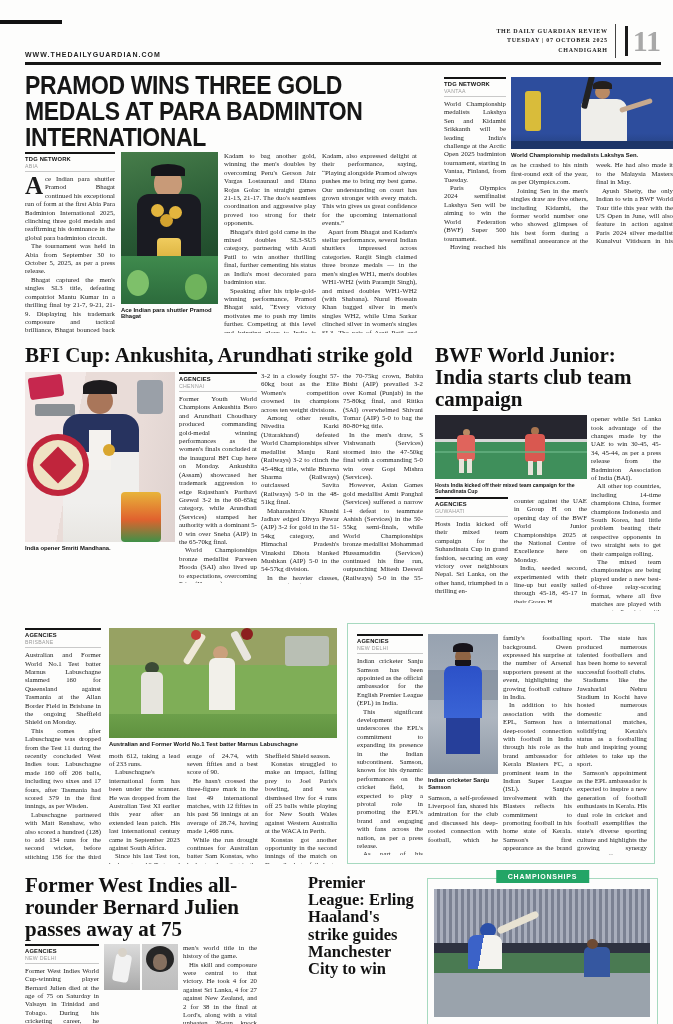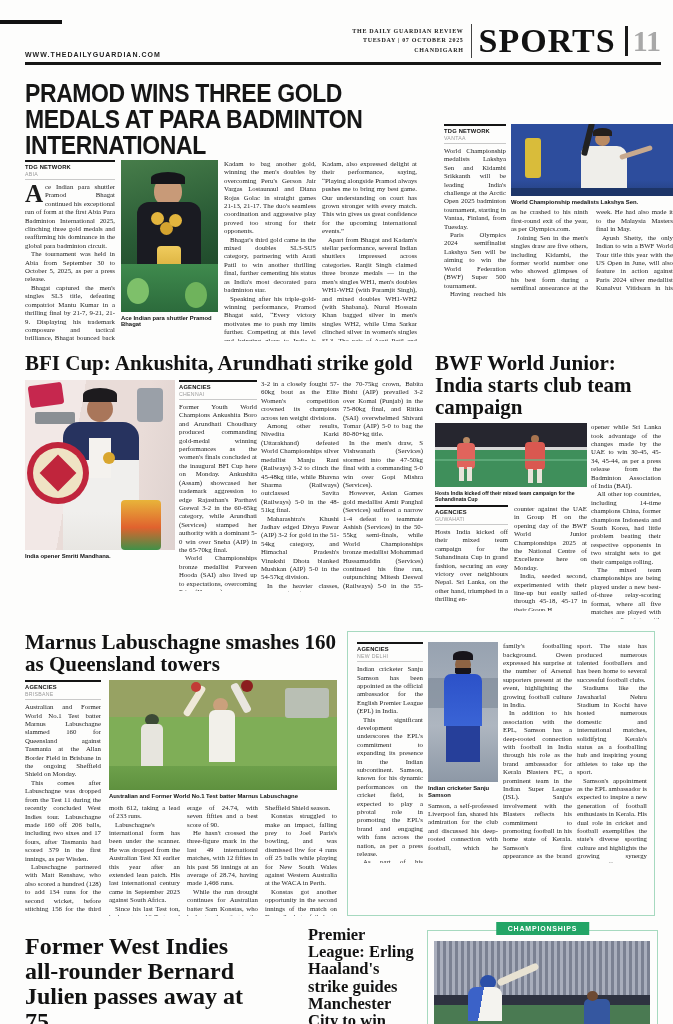--- a/index.html
+++ b/index.html
@@ -23,21 +23,21 @@
   .caption{font:bold 5.9px/1.18 "Liberation Sans",sans-serif;color:#111;margin-top:2.5px;}
   .col{font-size:6.8px;line-height:8.4px;text-align:justify;overflow:hidden;}
   .col p{margin:0;text-indent:6px;}
   .col p:first-child{text-indent:0;}
   .dropcap p:first-child::first-letter{float:left;font-size:25px;line-height:19px;padding:1px 2px 0 0;font-weight:bold;}
   .h-sans{font-family:"Liberation Sans",sans-serif;font-weight:900;color:#161616;letter-spacing:-.4px;line-height:1.0;transform:scaleY(1.12);transform-origin:top left;}
   .h-serif{font-family:"Liberation Serif",serif;font-weight:700;color:#121212;line-height:1.05;}
   .ph{position:relative;overflow:hidden;background:#bbb;}
   .ph *{position:absolute;}
   
-  .top-row{display:flex;gap:27px;margin-top:16px;align-items:center;}
+  .top-row{display:flex;gap:27px;margin-top:8px;}
   .mid-row{display:flex;gap:12px;margin-top:14px;}
   .row3{display:flex;gap:10px;margin-top:12px;}
   .row4{display:flex;gap:7px;margin-top:10px;}
   
   .pramod{width:392px;}
   .pramod .hl{font-size:23px;}
   .pramod-body{display:grid;grid-template-columns:90px 97px 92px 95px;gap:6px;margin-top:10px;height:178px;}
   
   .lakshya{width:229px;}
   .lakshya .hl{font-size:19px;}
@@ -59,21 +59,21 @@
   .marnus .hl{font-size:21px;}
   .mar-body{display:flex;gap:8px;margin-top:5px;}
   .mar-right{width:228px;}
   .mar-sub{display:grid;grid-template-columns:71px 71px 72px;gap:7px;margin-top:4px;height:112px;}
   
   .samson{width:308px;border:1.5px solid #a6d9bf;padding:5px 9px 6px;box-sizing:border-box;}
   .samson .hl{font-size:19px;text-align:center;}
   .sam-body{display:grid;grid-template-columns:66px 70px 69px 70px;gap:5px;margin-top:5px;height:218px;}
   
   .julien{width:233px;}
-  .julien .hl{font-size:24px;margin-top:8px;}
+  .julien .hl{font-size:21px;}
   .jul-body{display:grid;grid-template-columns:74px 74px 74px;gap:5px;margin-top:4px;height:160px;}
   .jul-pics{display:flex;gap:2px;}
   
   .haaland{width:155px;}
   .haaland .hl{font-size:16.5px;margin-left:43px;}
   
   .champ{width:231px;border:1.5px solid #a6d9bf;padding:10px 6px 5px;box-sizing:border-box;position:relative;margin-top:4px;}
   .champ-badge{position:absolute;top:-9px;left:50%;transform:translateX(-50%);background:#23a566;color:#fff;
                font:bold 7px "Liberation Sans",sans-serif;letter-spacing:.8px;padding:3px 12px;}
 </style>
@@ -85,21 +85,20 @@
 
   <div class="header-row">
     <div class="site-url">WWW.THEDAILYGUARDIAN.COM</div>
     <div class="mast-right">
       <div class="dateline">
         <div>THE DAILY GUARDIAN REVIEW</div>
         <div>TUESDAY | 07 OCTOBER 2025</div>
         <div>CHANDIGARH</div>
       </div>
       <div class="vsep"></div>
-      <div class="section-title">SPORTS</div>
       <div class="pageno">11</div>
     </div>
   </div>
   <div class="thick-rule"></div>
 
   <div class="content">
 
     <div class="top-row">
 
       <div class="pramod">
@@ -261,21 +260,20 @@
               <p>All other top countries, including 14-time champions China, former champions Indonesia and South Korea, had little problem beating their respective opponents in two straight sets to get their campaign rolling.</p>
               <p>The mixed team championships are being played under a new best-of-three relay-scoring format, where all five matches are played with a race to 9 points, with the team reaching 45 points first winning the set.</p>
             </div>
         </div>
       </div>
     </div>
 
     <div class="row3">
 
       <div class="marnus">
-        <div class="h-serif hl">Marnus Labuschagne smashes 160 as Queensland towers</div>
         <div class="mar-body">
           <div style="width:76px">
             <div class="byline">
               <div class="src">AGENCIES</div>
               <div class="loc">BRISBANE</div>
             </div>
             <div class="col" style="height:212px">
                 <p>Australian and Former World No.1 Test batter Marnus Labuschagne slammed 160 for Queensland against Tasmania at the Allan Border Field in Brisbane in the ongoing Sheffield Shield on Monday.</p>
                 <p>This comes after Labuschagne was dropped from the Test 11 during the recently concluded West Indies tour. Labuschagne made 160 off 206 balls, including two sixes and 17 fours, after Tasmania had scored 379 in the first innings, as per Wisden.</p>
                 <p>Labuschagne partnered with Matt Renshaw, who also scored a hundred (128) to add 134 runs for the second wicket, before stitching 156 for the third wicket with Jack Clayton (59). Before Labuschagne came out to bat, Usman Khawaja, another Australian batter, had made 69 off 118 balls.</p>

